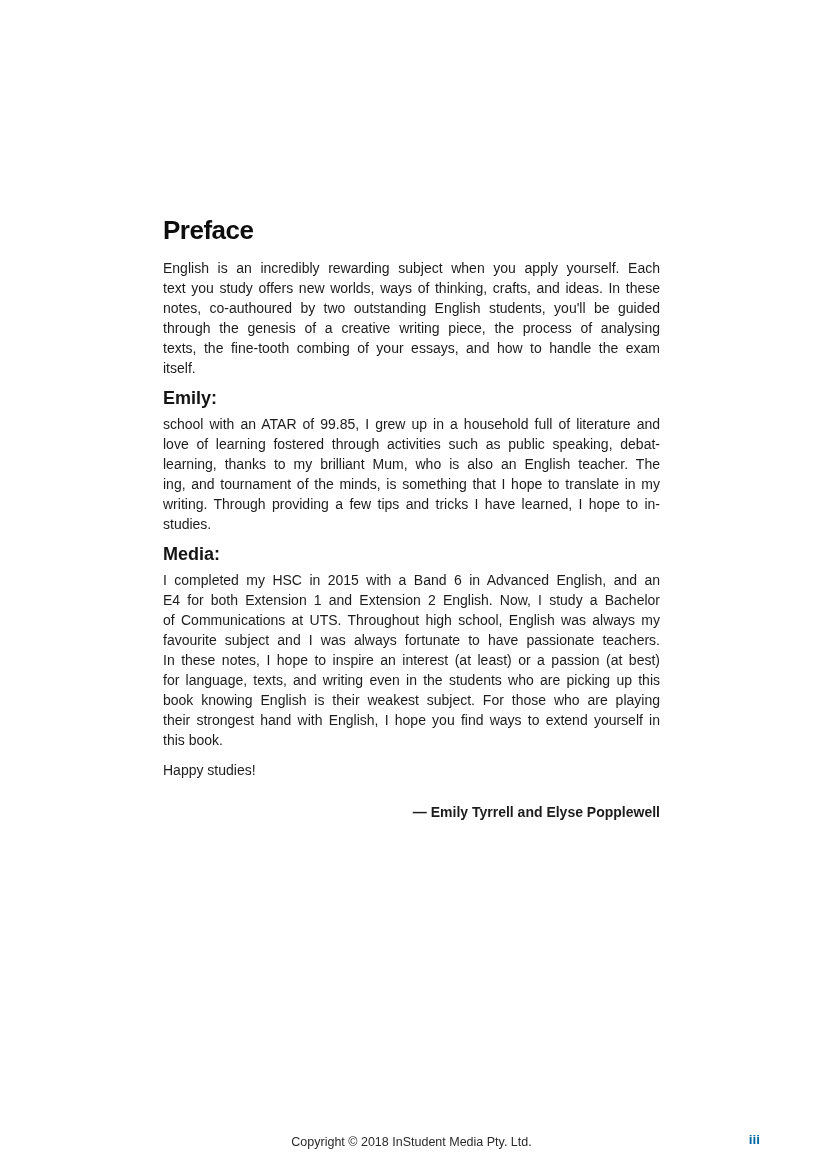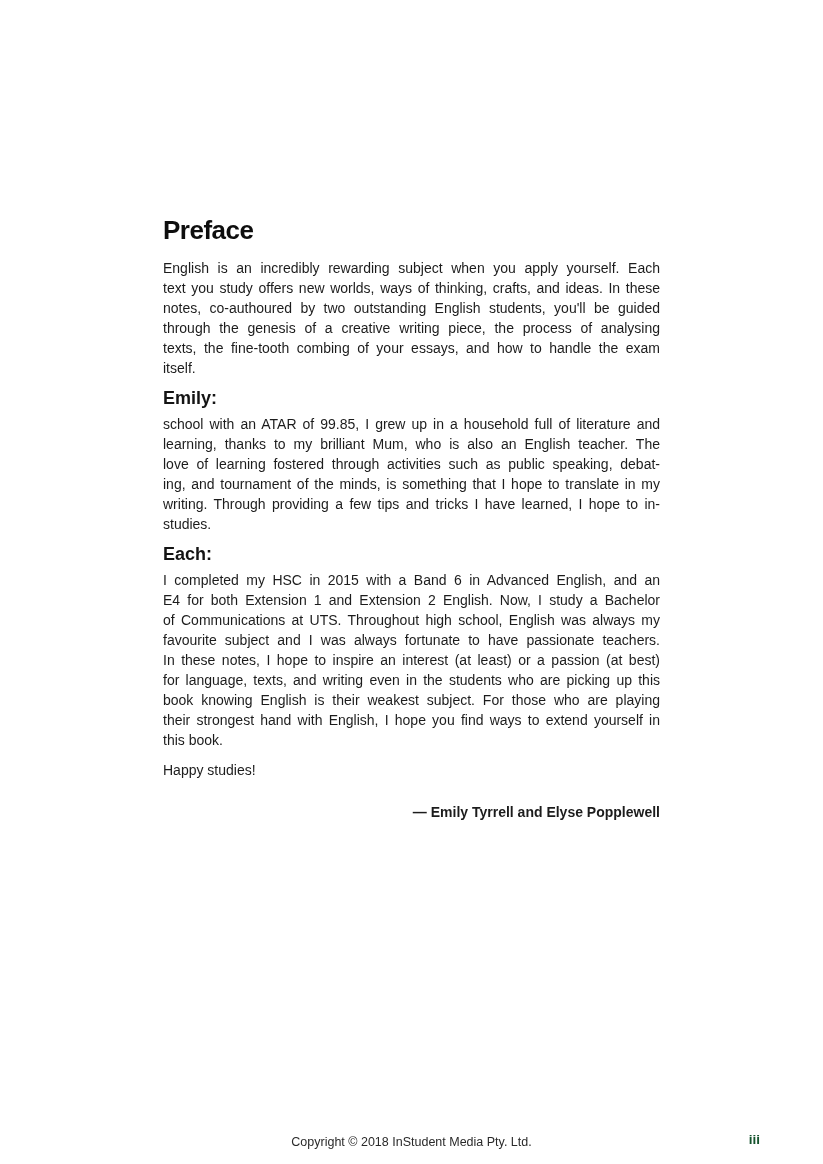--- a/index.html
+++ b/index.html
@@ -69,48 +69,48 @@
     line-height: 16px;
     color: #2a2a2a;
   }
   .footer-pagenum {
     position: absolute;
     top: 1132px;
     right: 63px;
     font-size: 13.5px;
     line-height: 16px;
     font-weight: 700;
-    color: #14532d;
+    color: #0369a1;
   }
 </style>
 </head>
 <body>
 
 <div class="page">
   <div class="content">
     <h1 class="doc-title">Preface</h1>
     <div class="doc-body" id="doc-body">
         <div class="paragraph">
           <div class="line">English is an incredibly rewarding subject when you apply yourself.  Each</div>
           <div class="line">text you study offers new worlds, ways of thinking, crafts, and ideas. In these</div>
           <div class="line">notes, co-authoured by two outstanding English students, you'll be guided</div>
           <div class="line">through the genesis of a creative writing piece, the process of analysing</div>
           <div class="line">texts, the fine-tooth combing of your essays, and how to handle the exam</div>
           <div class="line last">itself.</div>
         </div>
         <div class="subheading">Emily:</div>
         <div class="paragraph">
           <div class="line">school with an ATAR of 99.85, I grew up in a household full of literature and</div>
+          <div class="line">love of learning fostered through activities such as public speaking, debat-</div>
           <div class="line">learning, thanks to my brilliant Mum, who is also an English teacher.  The</div>
-          <div class="line">love of learning fostered through activities such as public speaking, debat-</div>
           <div class="line">ing, and tournament of the minds, is something that I hope to translate in my</div>
           <div class="line">writing. Through providing a few tips and tricks I have learned, I hope to in-</div>
           <div class="line last">studies.</div>
         </div>
-        <div class="subheading">Each:</div>
+        <div class="subheading">Media:</div>
         <div class="paragraph">
           <div class="line">I completed my HSC in 2015 with a Band 6 in Advanced English, and an</div>
           <div class="line">E4 for both Extension 1 and Extension 2 English.  Now, I study a Bachelor</div>
           <div class="line">of Communications at UTS. Throughout high school, English was always my</div>
           <div class="line">favourite subject and I was always fortunate to have passionate teachers.</div>
           <div class="line">In these notes, I hope to inspire an interest (at least) or a passion (at best)</div>
           <div class="line">for language, texts, and writing even in the students who are picking up this</div>
           <div class="line">book knowing English is their weakest subject.  For those who are playing</div>
           <div class="line">their strongest hand with English, I hope you find ways to extend yourself in</div>
           <div class="line last">this book.</div>

